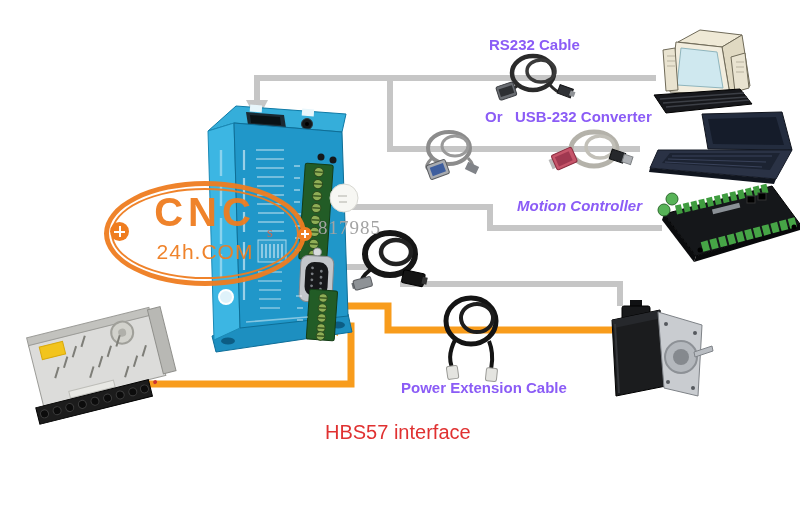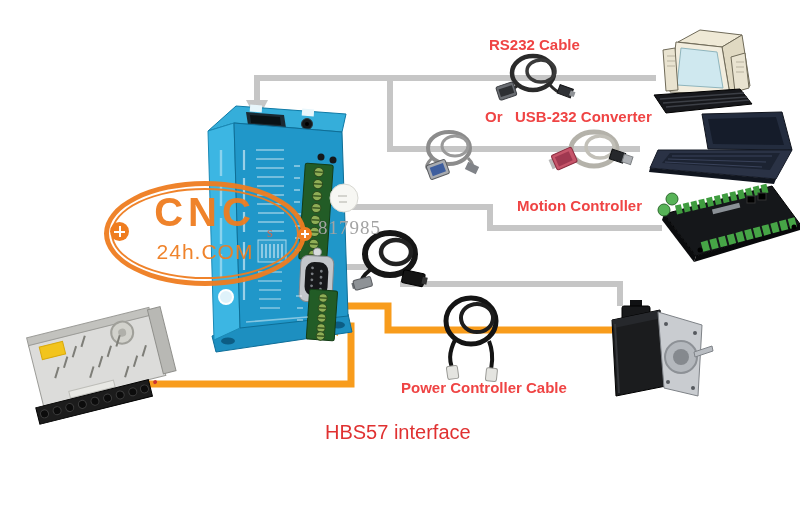--- a/index.html
+++ b/index.html
@@ -1,19 +1,19 @@
 <!DOCTYPE html>
 <html><head>
 <meta charset="utf-8">
 <style>
   html,body{margin:0;padding:0;background:#fff;}
   #canvas{position:relative;width:800px;height:506px;background:#ffffff;overflow:hidden;
           font-family:"Liberation Sans",sans-serif;}
   #art{position:absolute;left:0;top:0;z-index:1;}
-  .lbl{position:absolute;z-index:6;white-space:pre;font-weight:bold;font-size:15px;color:#ef4444;}
+  .lbl{position:absolute;z-index:6;white-space:pre;font-weight:bold;font-size:15px;color:#8b5cf6;}
   .lbl.red{color:#cd2026;}
   .title-red{position:absolute;z-index:6;white-space:pre;font-size:20px;color:#e03131;}
   .phone{position:absolute;z-index:2;font-family:"Liberation Serif",serif;color:#a3a3a3;
          font-size:19px;letter-spacing:1px;}
   .phone-prefix{position:absolute;z-index:2;font-family:"Liberation Serif",serif;color:#c06a5a;font-size:15px;}
   
   #logo{position:absolute;left:104px;top:181px;width:202px;height:105px;z-index:4;opacity:.95;}
   #logo .ring{position:absolute;left:0;top:0;width:192px;height:95px;border:5px solid #ef7d20;border-radius:50%;}
   #logo .ring2{position:absolute;left:7px;top:7px;width:184px;height:87px;border:2px solid #ef7d20;border-radius:50%;}
   #logo .cnc{position:absolute;left:0;top:2px;width:202px;text-align:center;
@@ -284,16 +284,16 @@
     <div class="ring"></div>
     <div class="ring2"></div>
     <div class="cnc">CNC</div>
     <div class="com">24h.COM</div>
   </div>
   <div class="dot" id="dotL"></div>
   <div class="dot" id="dotR"></div>
 
   <div class="lbl" style="left:489px;top:36px;">RS232 Cable</div>
   <div class="lbl" style="left:485px;top:108px;">Or   USB-232 Converter</div>
-  <div class="lbl" style="left:517px;top:197px;">Motion Controller</div>
-  <div class="lbl" style="left:401px;top:379px;">Power Controller Cable</div>
+  <div class="lbl" style="left:517px;top:197px;font-style:italic;">Motion Controller</div>
+  <div class="lbl" style="left:401px;top:379px;">Power Extension Cable</div>
   <div class="title-red" style="left:325px;top:421px;">HBS57 interface</div>
 </div>
 
 </body></html>

